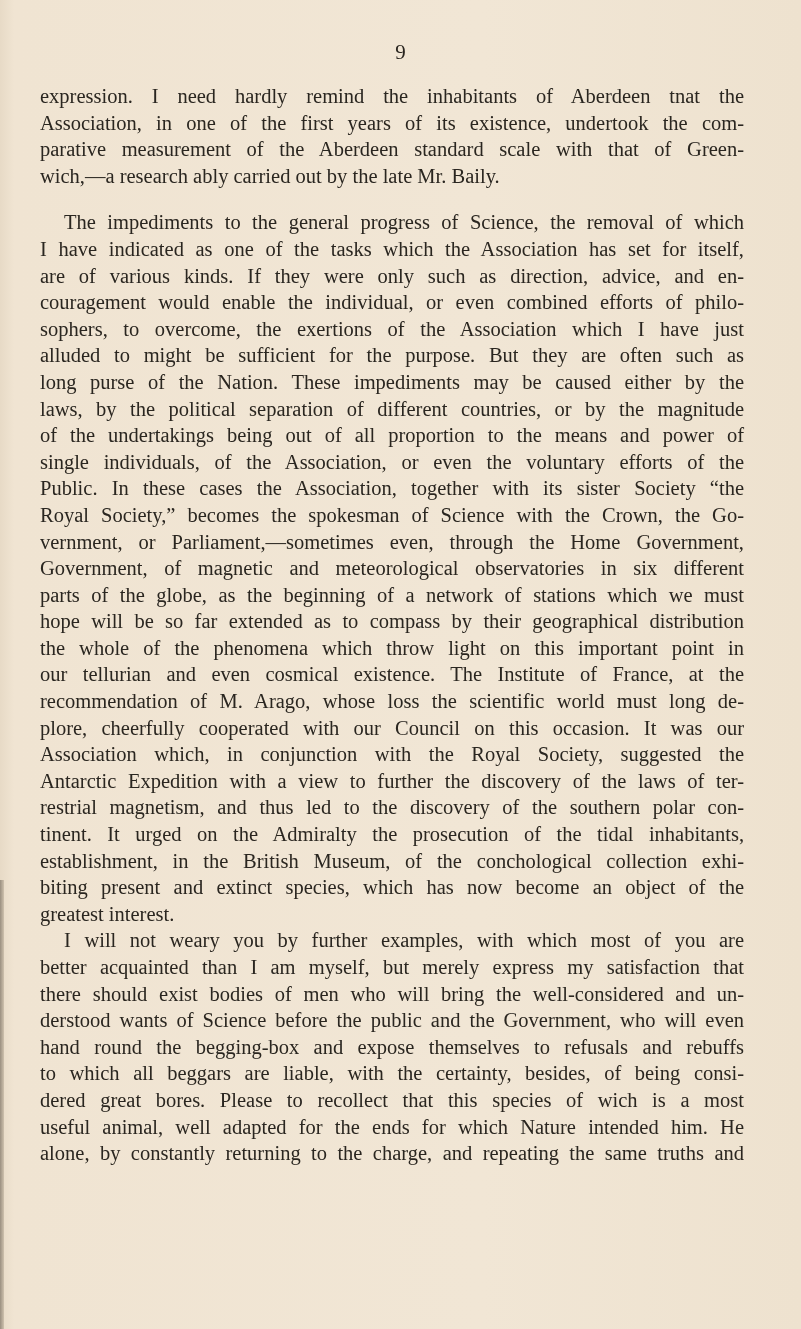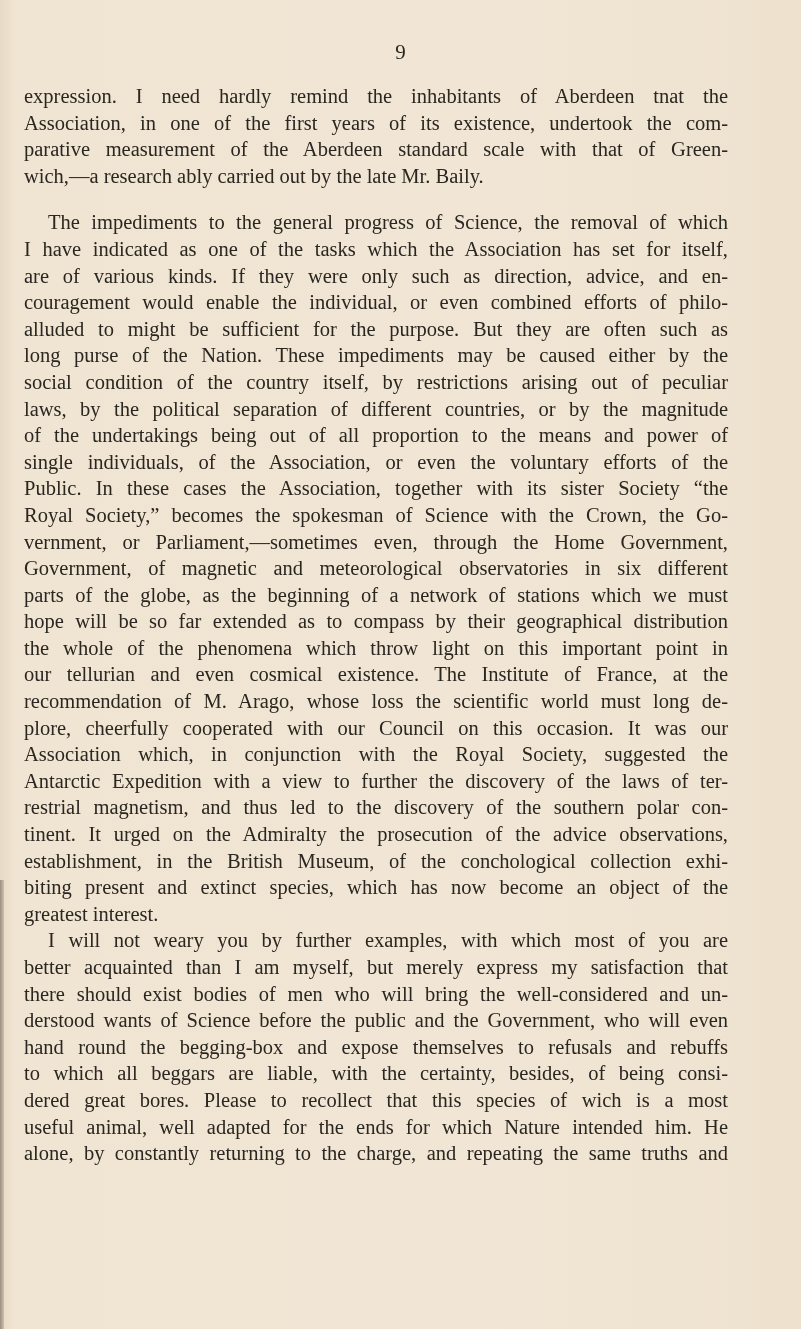--- a/index.html
+++ b/index.html
@@ -35,21 +35,21 @@
       position: absolute;
       top: 40px;
       left: 0;
       width: 801px;
       text-align: center;
       font-size: 21px;
       letter-spacing: 0;
     }
     .text-block {
       position: absolute;
-      left: 24px;
+      left: 40px;
       top: 83px;
       width: 704px;
     }
     .line {
       display: block;
       height: 26.6px;
       line-height: 26.6px;
       font-size: 20.5px;
       text-align: justify;
       text-align-last: justify;
@@ -69,40 +69,40 @@
   <div class="page-number">9</div>
   <div class="text-block" id="text-block">
       <div class="line">expression.  I need hardly remind the inhabitants of Aberdeen tnat the</div>
       <div class="line">Association, in one of the first years of its existence, undertook the com-</div>
       <div class="line">parative measurement of the Aberdeen standard scale with that of Green-</div>
       <div class="line last">wich,—a research ably carried out by the late Mr. Baily.</div>
       <div class="line" style="padding-left: 24px; margin-top: 20px;">The impediments to the general progress of Science, the removal of which</div>
       <div class="line">I have indicated as one of the tasks which the Association has set for itself,</div>
       <div class="line">are of various kinds.  If they were only such as direction, advice, and en-</div>
       <div class="line">couragement would enable the individual, or even combined efforts of philo-</div>
+      <div class="line">sophers, to overcome, the exertions of the Association which I have just</div>
       <div class="line">alluded to might be sufficient for the purpose.  But they are often such as</div>
       <div class="line">long purse of the Nation.  These impediments may be caused either by the</div>
-      <div class="line">social condition of the country itself, by restrictions arising out of peculiar</div>
       <div class="line">laws, by the political separation of different countries, or by the magnitude</div>
       <div class="line">of the undertakings being out of all proportion to the means and power of</div>
       <div class="line">single individuals, of the Association, or even the voluntary efforts of the</div>
       <div class="line">Public.  In these cases the Association, together with its sister Society “the</div>
       <div class="line">Royal Society,” becomes the spokesman of Science with the Crown, the Go-</div>
       <div class="line">vernment, or Parliament,—sometimes even, through the Home Government,</div>
       <div class="line">Government, of magnetic and meteorological observatories in six different</div>
       <div class="line">parts of the globe, as the beginning of a network of stations which we must</div>
       <div class="line">hope will be so far extended as to compass by their geographical distribution</div>
       <div class="line">the whole of the phenomena which throw light on this important point in</div>
       <div class="line">our tellurian and even cosmical existence.  The Institute of France, at the</div>
       <div class="line">recommendation of M. Arago, whose loss the scientific world must long de-</div>
       <div class="line">plore, cheerfully cooperated with our Council on this occasion.  It was our</div>
       <div class="line">Association which, in conjunction with the Royal Society, suggested the</div>
       <div class="line">Antarctic Expedition with a view to further the discovery of the laws of ter-</div>
       <div class="line">restrial magnetism, and thus led to the discovery of the southern polar con-</div>
-      <div class="line">tinent.  It urged on the Admiralty the prosecution of the advice observations,</div>
+      <div class="line">tinent.  It urged on the Admiralty the prosecution of the tidal inhabitants,</div>
       <div class="line">establishment, in the British Museum, of the conchological collection exhi-</div>
       <div class="line">biting present and extinct species, which has now become an object of the</div>
       <div class="line last">greatest interest.</div>
       <div class="line" style="padding-left: 24px;">I will not weary you by further examples, with which most of you are</div>
       <div class="line">better acquainted than I am myself, but merely express my satisfaction that</div>
       <div class="line">there should exist bodies of men who will bring the well-considered and un-</div>
       <div class="line">derstood wants of Science before the public and the Government, who will even</div>
       <div class="line">hand round the begging-box and expose themselves to refusals and rebuffs</div>
       <div class="line">to which all beggars are liable, with the certainty, besides, of being consi-</div>
       <div class="line">dered great bores.  Please to recollect that this species of wich is a most</div>

